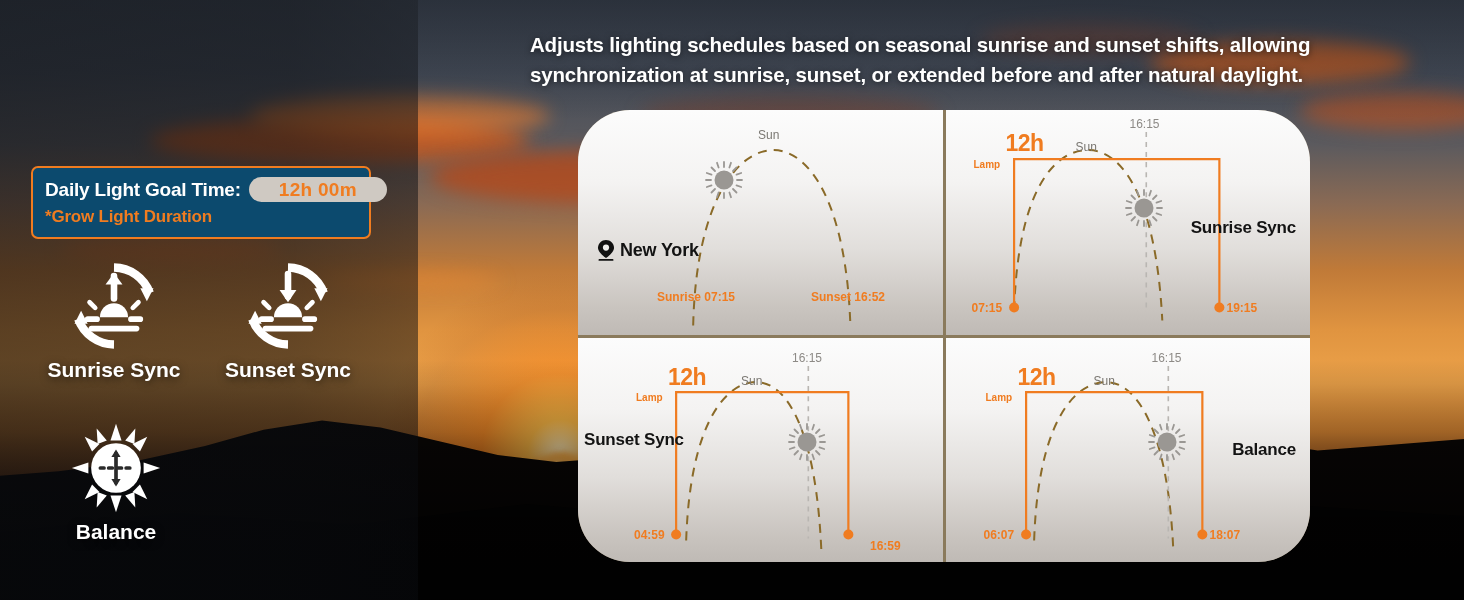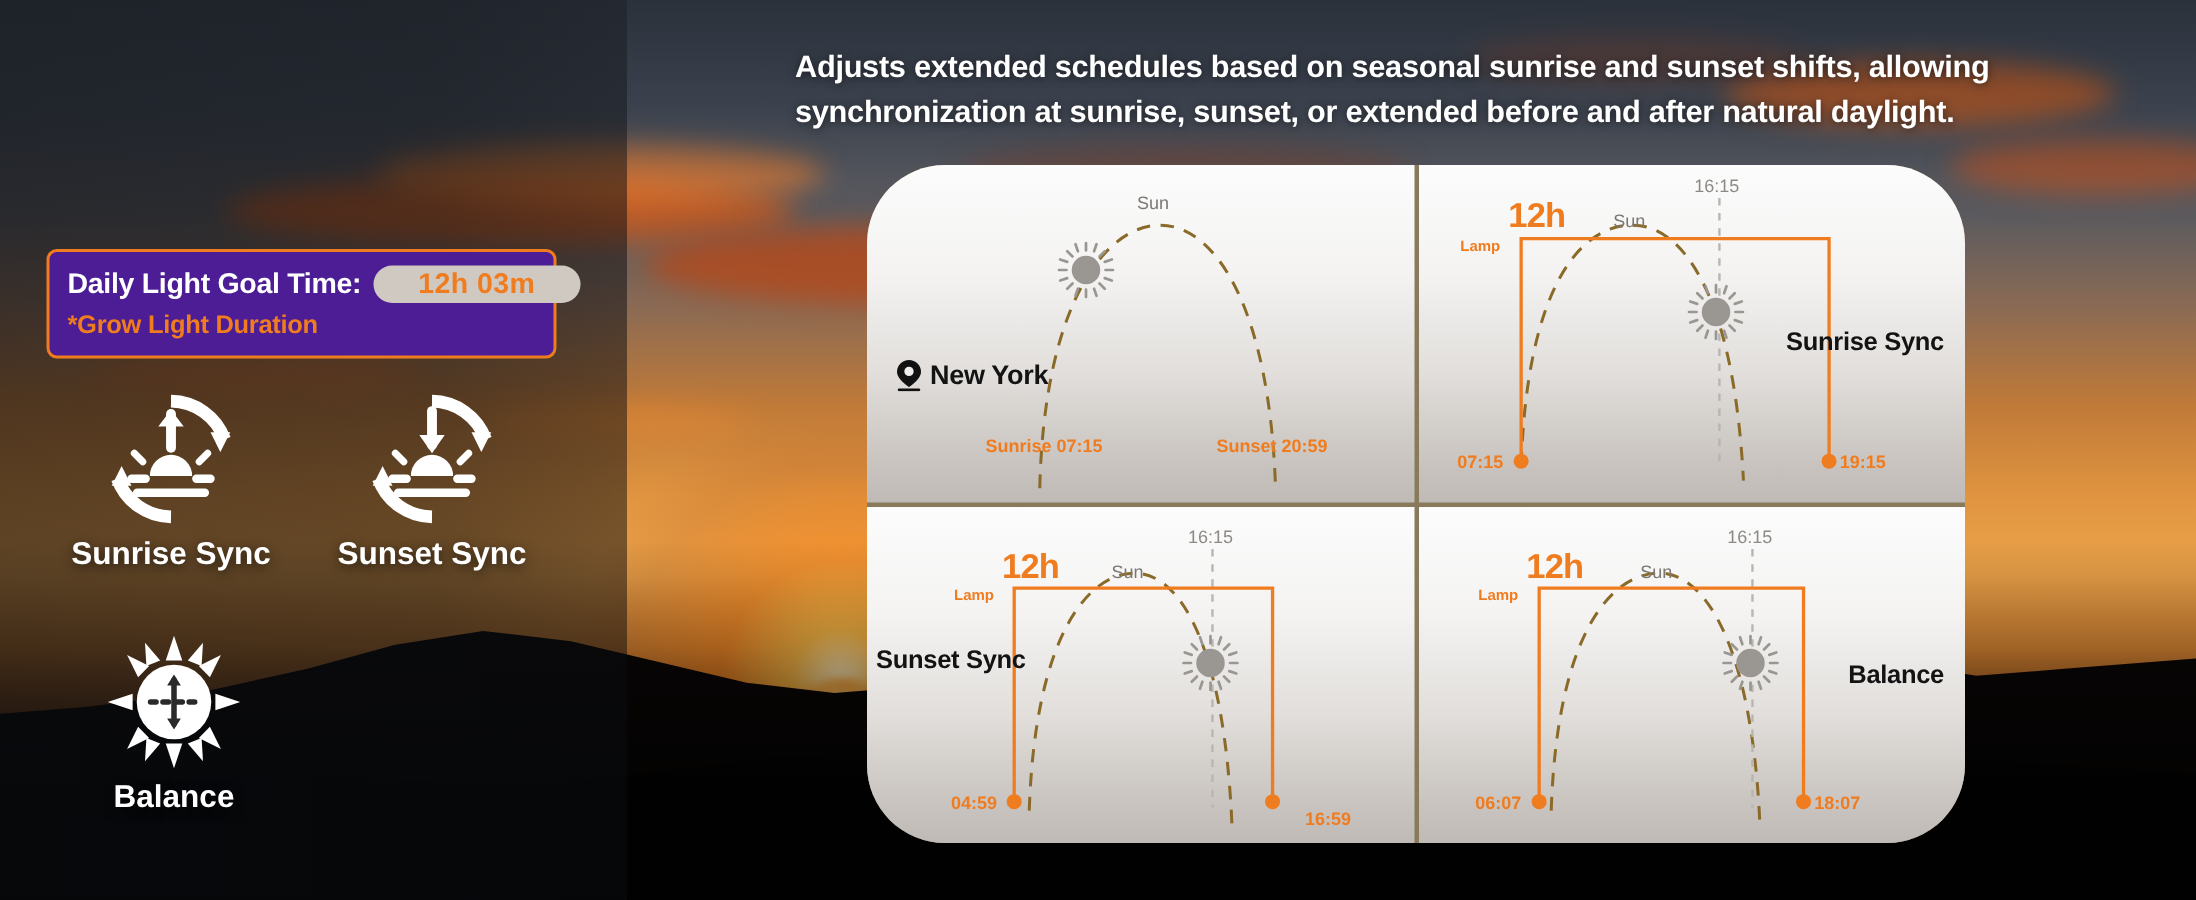--- a/index.html
+++ b/index.html
@@ -74,21 +74,21 @@
 
   #headline {
     position:absolute; left:31px; top:28px; width:390px;
     color:#fff; font-size:49px; line-height:1.18; font-weight:700;
     letter-spacing:-.5px;
     text-shadow:0 2px 10px rgba(0,0,0,.45);
   }
 
   #goal-box {
     position:absolute; left:31px; top:166px; width:340px; height:73px;
-    background:#4c1d95; border:2px solid #F07C20; border-radius:7px;
+    background:#0c4a6e; border:2px solid #F07C20; border-radius:7px;
     padding:9px 12px 0 12px;
   }
   #goal-row { display:flex; align-items:center; gap:8px; }
   #goal-label { color:#fff; font-size:19px; font-weight:700; letter-spacing:-.2px; white-space:nowrap;}
   #goal-pill {
     background:#cfc9c2; border-radius:13px; height:25px; min-width:138px;
     display:flex; align-items:center; justify-content:center;
     color:#F07C20; font-size:19px; font-weight:600; letter-spacing:.3px;
   }
   #goal-sub { color:#F07C20; font-size:17px; font-weight:700; margin-top:5px; letter-spacing:-.2px;}
@@ -155,21 +155,21 @@
 </div>
 
 <div id="left">
 
   <div id="headline">
   </div>
 
   <div id="goal-box">
     <div id="goal-row">
       <span id="goal-label">Daily Light Goal Time:</span>
-      <span id="goal-pill">12h 03m</span>
+      <span id="goal-pill">12h 00m</span>
     </div>
     <div id="goal-sub">*Grow Light Duration</div>
   </div>
 
   <div class="mode" id="m-sunrise">
     <div class="ic">
       <svg width="94" height="94" viewBox="0 0 100 100" fill="none">
         <path d="M50 9 A41 41 0 0 1 88 36" stroke="#fff" stroke-width="9" stroke-linecap="butt" fill="none"></path>
         <path d="M92 31 L85 45 L78 31 Z" fill="#fff"></path>
         <path d="M50 91 A41 41 0 0 1 12 64" stroke="#fff" stroke-width="9" stroke-linecap="butt" fill="none"></path>
@@ -227,21 +227,21 @@
         </g>
         <path d="M50 30 L45 38 L55 38 Z" fill="#2a2a2a"></path>
         <path d="M50 70 L45 62 L55 62 Z" fill="#2a2a2a"></path>
       </svg>
     </div>
     <div class="lbl">Balance</div>
   </div>
 </div>
 
 <div style="position:absolute;left:530px;top:30px;width:900px;color:#fff;font-size:20.5px;line-height:1.45;font-weight:600;letter-spacing:-.2px;text-shadow:0 1px 6px rgba(0,0,0,.55);">
-  <div>Adjusts extended schedules based on seasonal sunrise and sunset shifts, allowing</div>
+  <div>Adjusts lighting schedules based on seasonal sunrise and sunset shifts, allowing</div>
   <div>synchronization at sunrise, sunset, or extended before and after natural daylight.</div>
 </div>
 
 <div id="card">
 
   <div class="panel">
     <svg class="draw" viewBox="0 0 364 224" preserveAspectRatio="none">
       <path d="M115 215 C118 90, 160 40, 195 40 C232 40, 268 95, 272 215" stroke="#8a6a28" stroke-width="2" fill="none" stroke-dasharray="9 7"></path>
     </svg>
 
@@ -257,21 +257,21 @@
     <div class="pin" style="left:18px;top:85px;margin-top:44px;">
       <svg width="20" height="22" viewBox="0 0 20 22">
         <path d="M10 1 C5.6 1 2 4.5 2 8.8 C2 14 10 19 10 19 C10 19 18 14 18 8.8 C18 4.5 14.4 1 10 1 Z" fill="#111"></path>
         <circle cx="10" cy="8.6" r="3.1" fill="#efeeec"></circle>
         <rect x="2.5" y="20" width="15" height="1.8" rx=".9" fill="#111"></rect>
       </svg>
       <span class="p-title" style="position:static;font-size:18px;">New York</span>
     </div>
     <span class="sun-lbl" style="left:180px;top:18px;">Sun</span>
     <span class="t-orange" style="left:79px;top:180px;">Sunrise 07:15</span>
-    <span class="t-orange" style="left:233px;top:180px;">Sunset 20:59</span>
+    <span class="t-orange" style="left:233px;top:180px;">Sunset 16:52</span>
   </div>
 
   <div class="panel">
     <svg class="draw" viewBox="0 0 364 224" preserveAspectRatio="none">
       <path d="M68 200 C72 80, 108 40, 142 40 C178 40, 210 92, 216 210" stroke="#8a6a28" stroke-width="2" fill="none" stroke-dasharray="9 7"></path>
       <line x1="200" y1="22" x2="200" y2="200" stroke="#b9b6b2" stroke-width="1.6" stroke-dasharray="5 5"></line>
       <polyline points="68,197 68,49 273,49 273,197" stroke="#F07C20" stroke-width="2.2" fill="none"></polyline>
       <circle cx="68" cy="197" r="5" fill="#F07C20"></circle>
       <circle cx="273" cy="197" r="5" fill="#F07C20"></circle>
     </svg>

